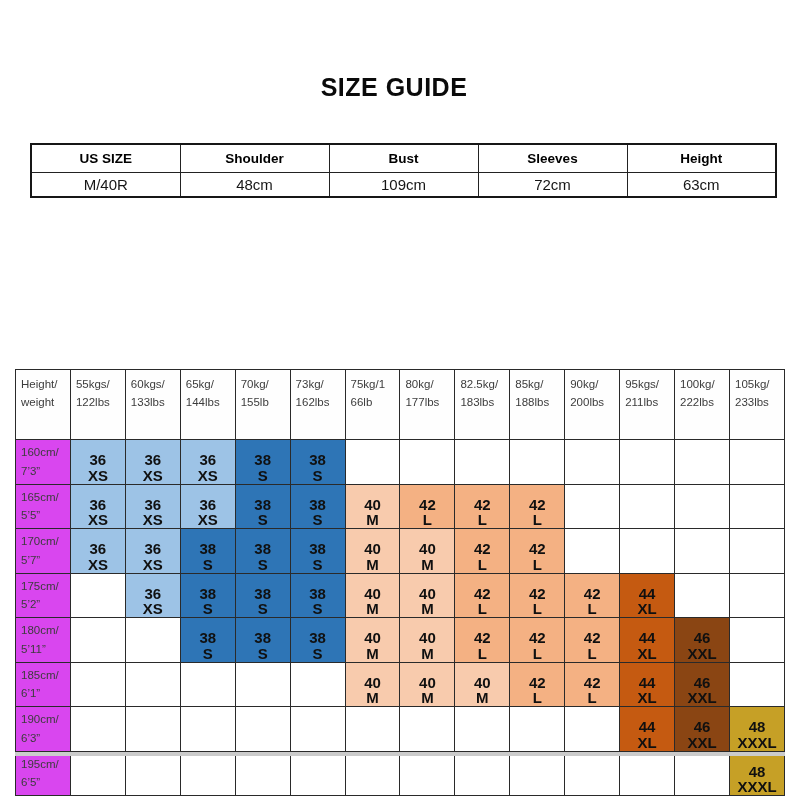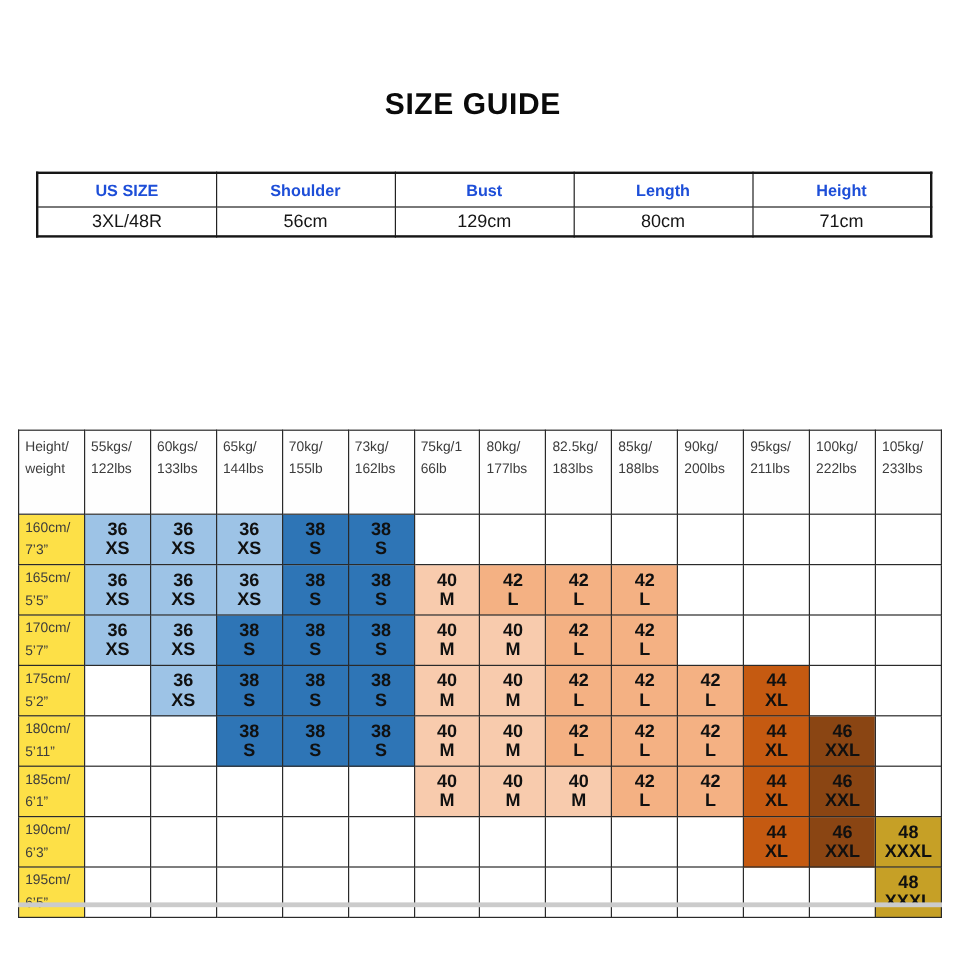--- a/index.html
+++ b/index.html
@@ -5,59 +5,59 @@
   html,body{margin:0;padding:0;background:#ffffff;}
   .page{position:relative;width:788px;height:800px;background:#ffffff;overflow:hidden;
         font-family:"Liberation Sans",sans-serif;color:#111;}
   .title{position:absolute;top:73px;left:0;width:100%;margin:0;text-align:center;
          font-size:25px;font-weight:bold;letter-spacing:0.5px;color:#0a0a0a;}
 
   
   .m-wrap{position:absolute;left:30px;top:143px;width:747px;}
   .m-table{width:100%;border-collapse:collapse;table-layout:fixed;border:2px solid #161616;}
   .m-table th,.m-table td{border:1px solid #222;text-align:center;padding:0;}
-  .m-table th{height:27px;font-size:13.5px;font-weight:bold;color:#1d4ed8;}
+  .m-table th{height:27px;font-size:13.5px;font-weight:bold;color:#000000;}
   .m-table td{height:23px;font-size:15px;color:#161616;}
 
   
-  .x-wrap{position:absolute;left:15px;top:358px;width:770px;}
+  .x-wrap{position:absolute;left:15px;top:369px;width:770px;}
   .x-table{width:100%;border-collapse:collapse;table-layout:fixed;}
   .x-table th,.x-table td{border:1px solid #2a2a2a;padding:0;}
   .x-table thead th{height:64px;background:#fefefe;font-weight:normal;font-size:11.5px;
         color:#3c3c3c;text-align:left;vertical-align:top;padding:5px 2px 0 5px;line-height:1.6;}
-  .x-table .h-cell{background:#fde047;font-weight:normal;font-size:11.5px;color:#3c3c3c;
+  .x-table .h-cell{background:#d946ef;font-weight:normal;font-size:11.5px;color:#3c3c3c;
         text-align:left;vertical-align:middle;padding:0 2px 0 5px;line-height:1.6;}
   .x-table td{height:41px;text-align:center;vertical-align:middle;}
-  .size-pill{font-weight:bold;font-size:15px;line-height:1.05;color:#101010;}
+  .size-pill{font-weight:bold;font-size:15px;line-height:1.05;color:#101010;margin-top:12px;}
   .shadow-strip{position:absolute;left:15px;top:752px;width:770px;height:4px;background:#cbcbcb;}
 </style>
 </head>
 <body>
 
 <div class="page">
   <h1 class="title">SIZE GUIDE</h1>
 
   <div class="m-wrap">
     <table class="m-table">
       <thead>
           <tr>
             <th>US SIZE</th>
             <th>Shoulder</th>
             <th>Bust</th>
-            <th>Length</th>
+            <th>Sleeves</th>
             <th>Height</th>
           </tr>
         </thead>
       <tbody>
           <tr>
-            <td>3XL/48R</td>
-            <td>56cm</td>
-            <td>129cm</td>
-            <td>80cm</td>
-            <td>71cm</td>
+            <td>M/40R</td>
+            <td>48cm</td>
+            <td>109cm</td>
+            <td>72cm</td>
+            <td>63cm</td>
           </tr>
         </tbody>
     </table>
   </div>
 
   <div class="x-wrap">
     <table class="x-table">
       <thead>
           <tr>
             <th>

